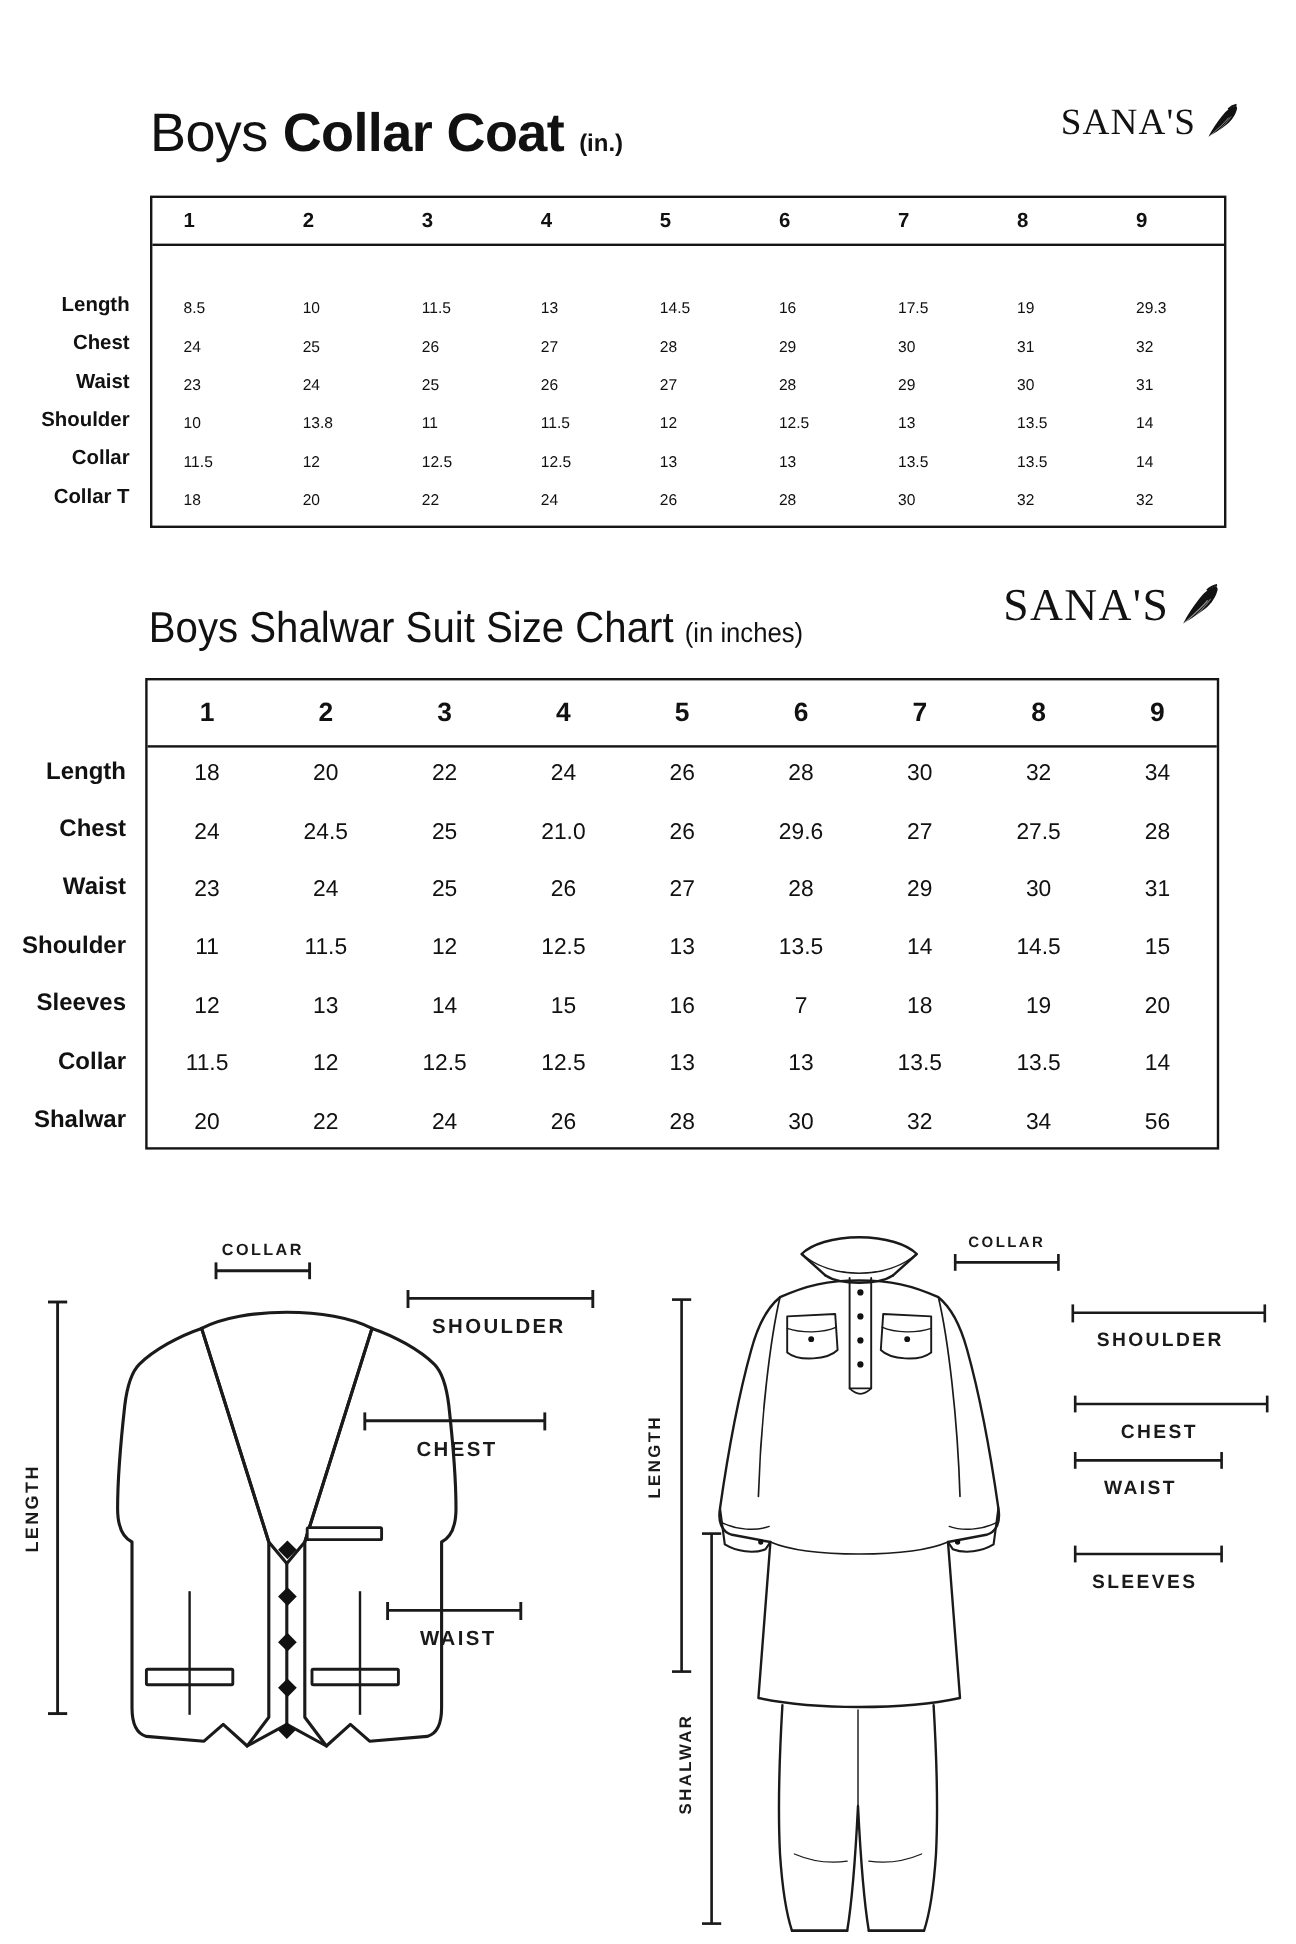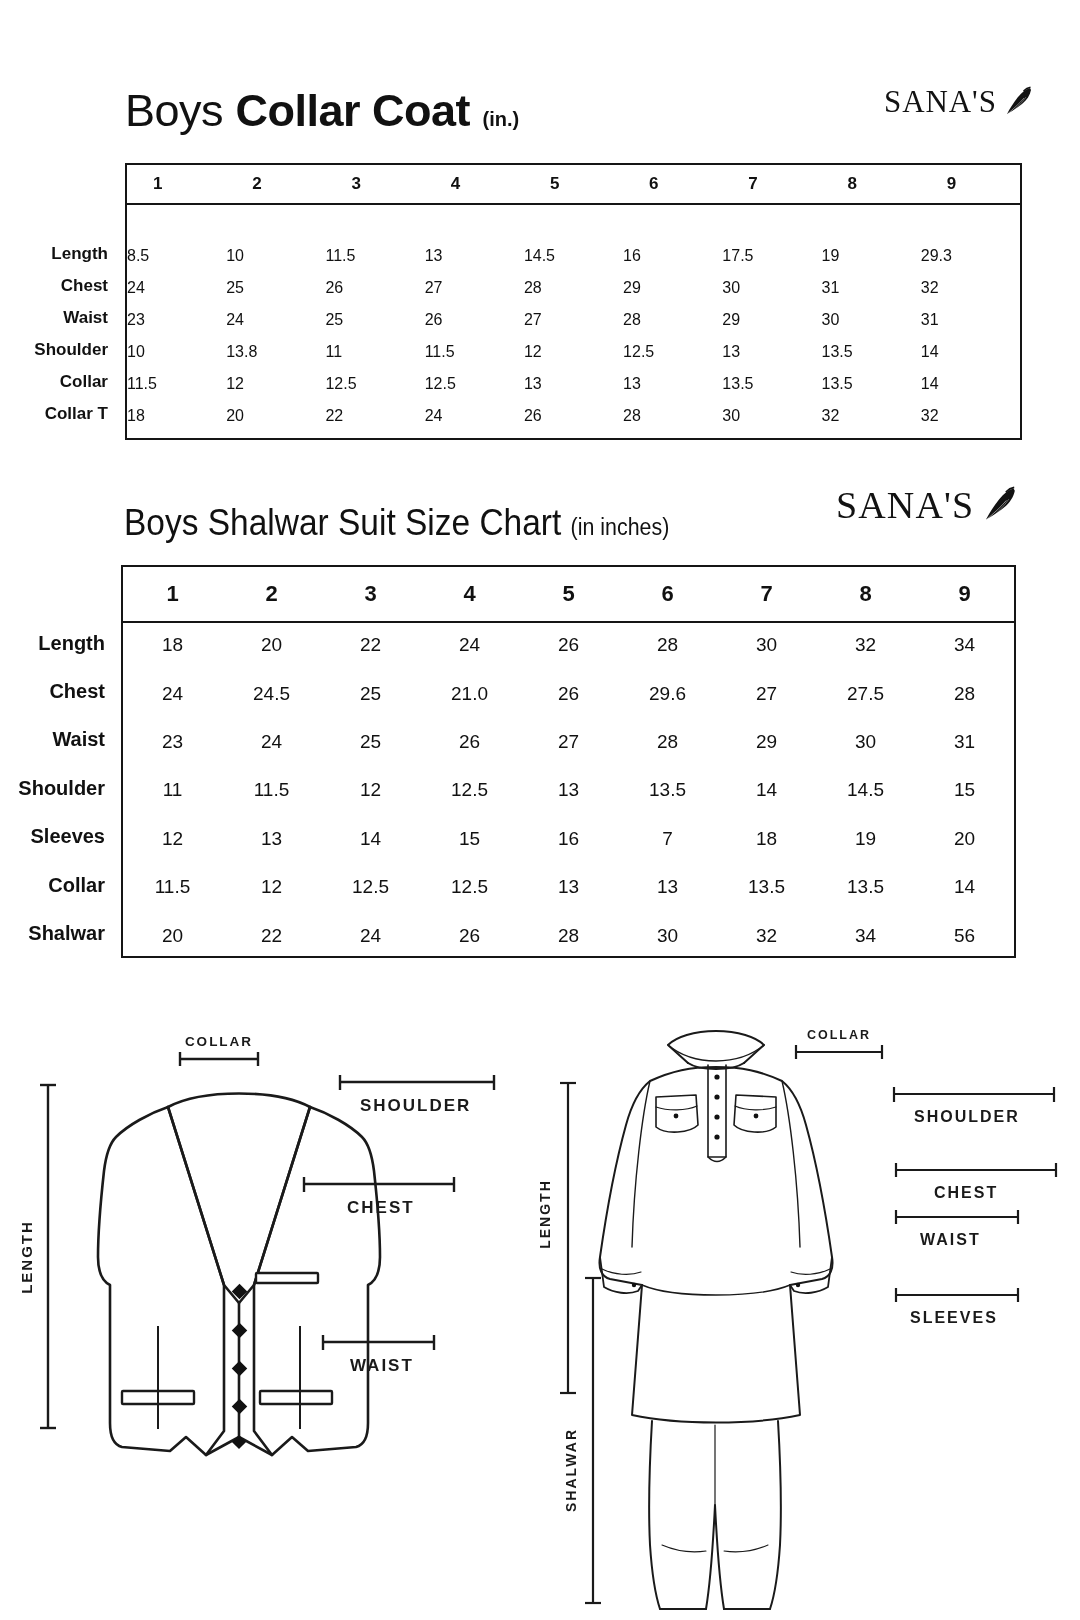--- a/index.html
+++ b/index.html
@@ -70,21 +70,22 @@
     grid-template-rows: 38px 37px repeat(6, 32px);
   }
   .wc-grid .hcell {
     display: flex; align-items: center;
     padding-left: 26px;
     font-weight: 700; font-size: 17px;
   }
   .wc-grid .spacer { grid-column: 1 / -1; }
   .wc-grid .vcell {
     display: flex; align-items: center;
-    font-weight: 500; font-size: 16px;
+    padding-left: 26px;
+    font-weight: 500; font-size: 13px;
   }
   .wc-rowlabels {
     position: absolute;
     left: 0; top: 238px;
     width: 108px;
     display: grid;
     grid-template-rows: repeat(6, 32px);
   }
   .wc-rowlabels .rl {
     display: flex; align-items: center; justify-content: flex-end;

